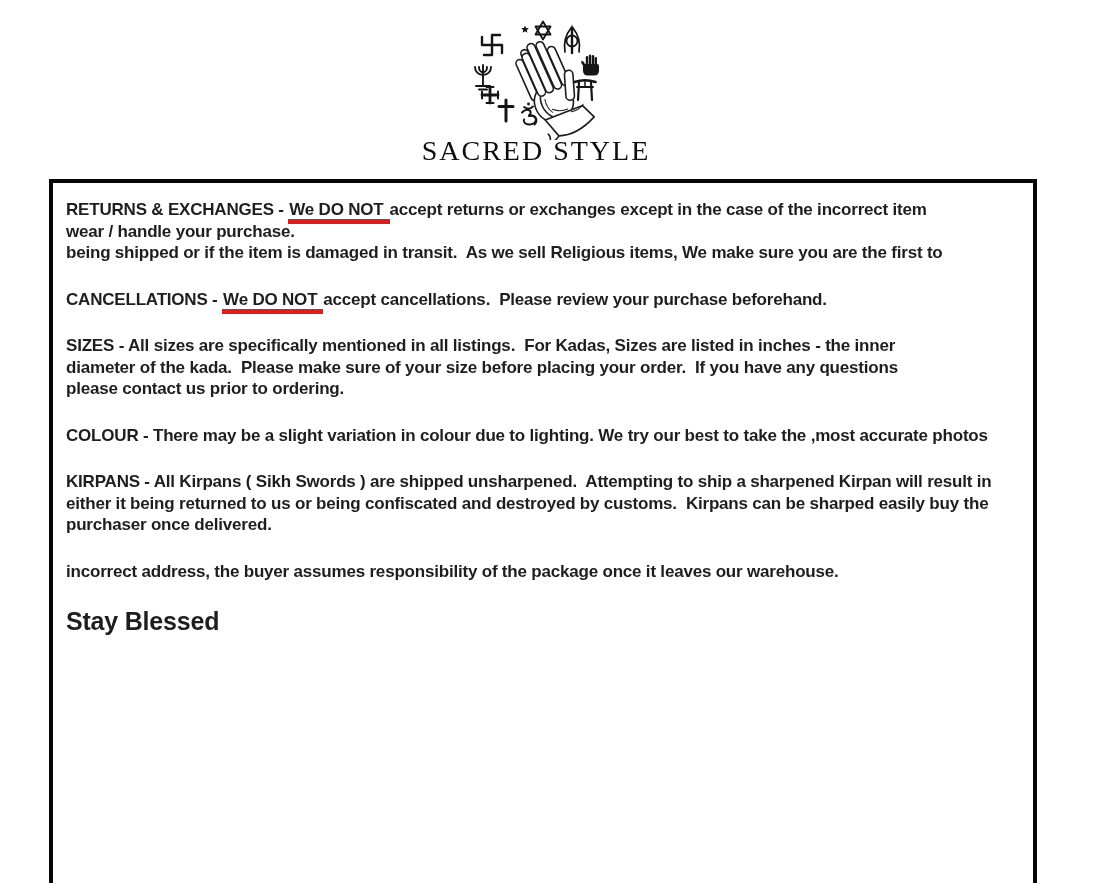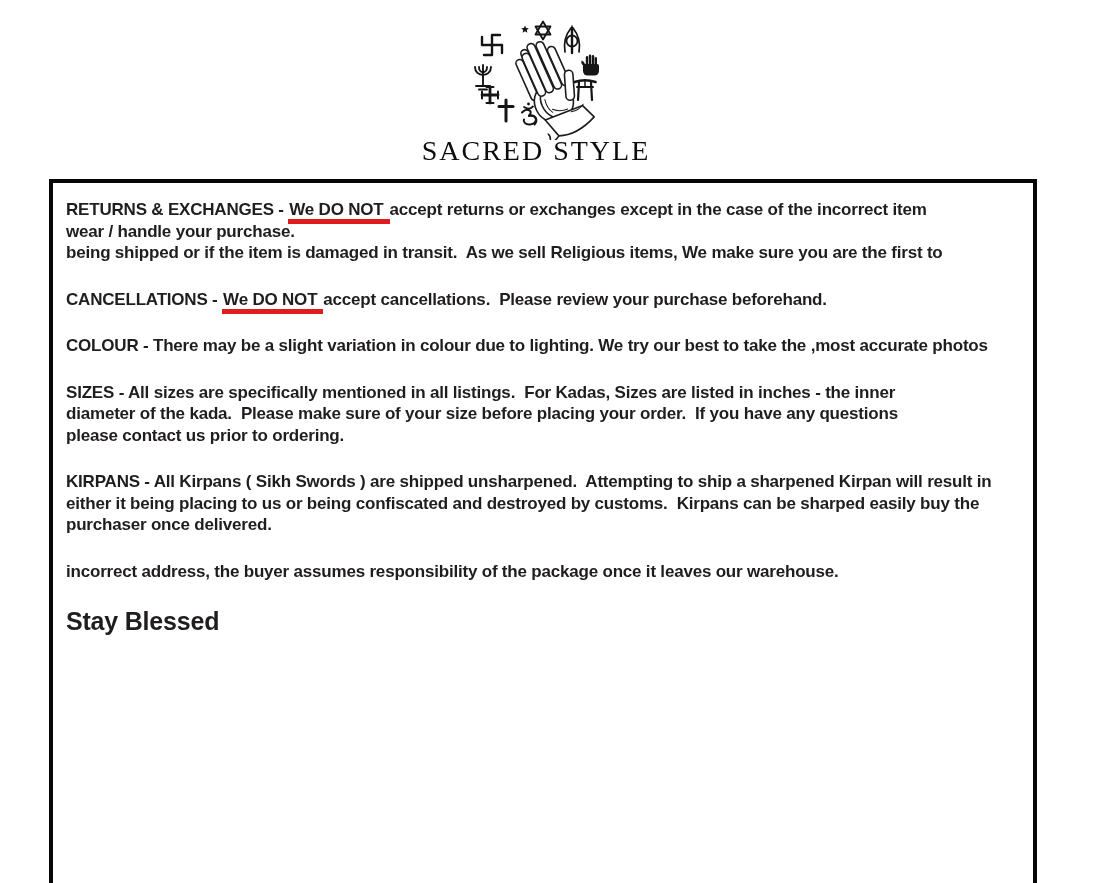--- a/index.html
+++ b/index.html
@@ -161,32 +161,32 @@
         <span class="tline"><span>RETURNS &amp; EXCHANGES - </span><span class="redmark">We DO NOT</span><span>accept returns or exchanges except in the case of the incorrect item</span></span>
         <span class="tline">wear / handle your purchase.</span>
         <span class="tline">being shipped or if the item is damaged in transit.  As we sell Religious items, We make sure you are the first to</span>
       </p>
 
     <p class="section">
         <span class="tline"><span>CANCELLATIONS - </span><span class="redmark">We DO NOT</span><span>accept cancellations.  Please review your purchase beforehand.</span></span>
       </p>
 
     <p class="section">
-        <span class="tline">COLOUR - There may be a slight variation in colour due to lighting. We try our best to take the ,most accurate photos</span>
-      </p>
-
-    <p class="section">
         <span class="tline">SIZES - All sizes are specifically mentioned in all listings.  For Kadas, Sizes are listed in inches - the inner</span>
         <span class="tline">diameter of the kada.  Please make sure of your size before placing your order.  If you have any questions</span>
         <span class="tline">please contact us prior to ordering.</span>
       </p>
 
     <p class="section">
+        <span class="tline">COLOUR - There may be a slight variation in colour due to lighting. We try our best to take the ,most accurate photos</span>
+      </p>
+
+    <p class="section">
         <span class="tline">KIRPANS - All Kirpans ( Sikh Swords ) are shipped unsharpened.  Attempting to ship a sharpened Kirpan will result in</span>
-        <span class="tline">either it being placing to us or being confiscated and destroyed by customs.  Kirpans can be sharped easily buy the</span>
+        <span class="tline">either it being returned to us or being confiscated and destroyed by customs.  Kirpans can be sharped easily buy the</span>
         <span class="tline">purchaser once delivered.</span>
       </p>
 
     <p class="section">
         <span class="tline">incorrect address, the buyer assumes responsibility of the package once it leaves our warehouse.</span>
       </p>
 
 
     <p class="signoff">Stay Blessed</p>
 

